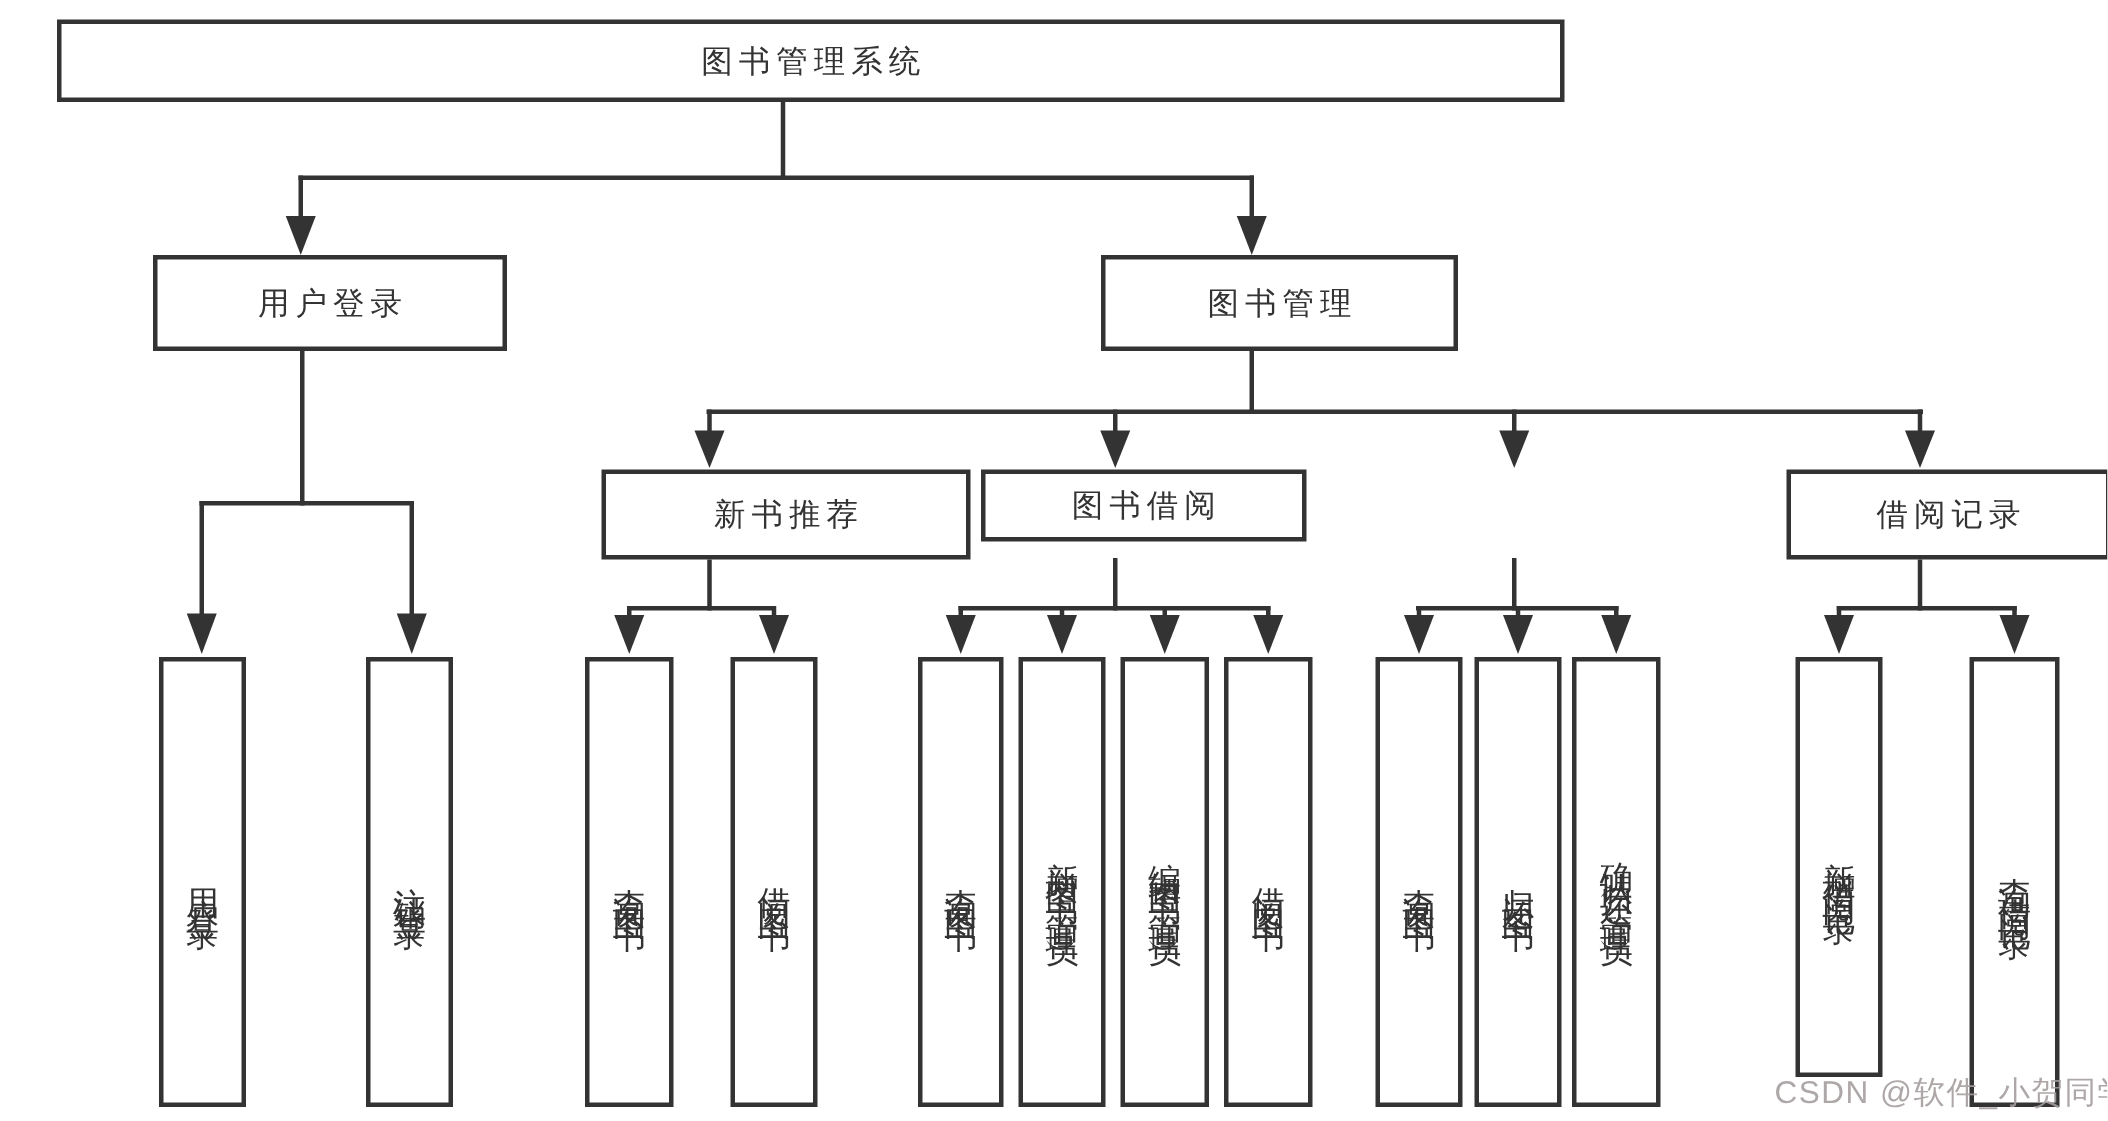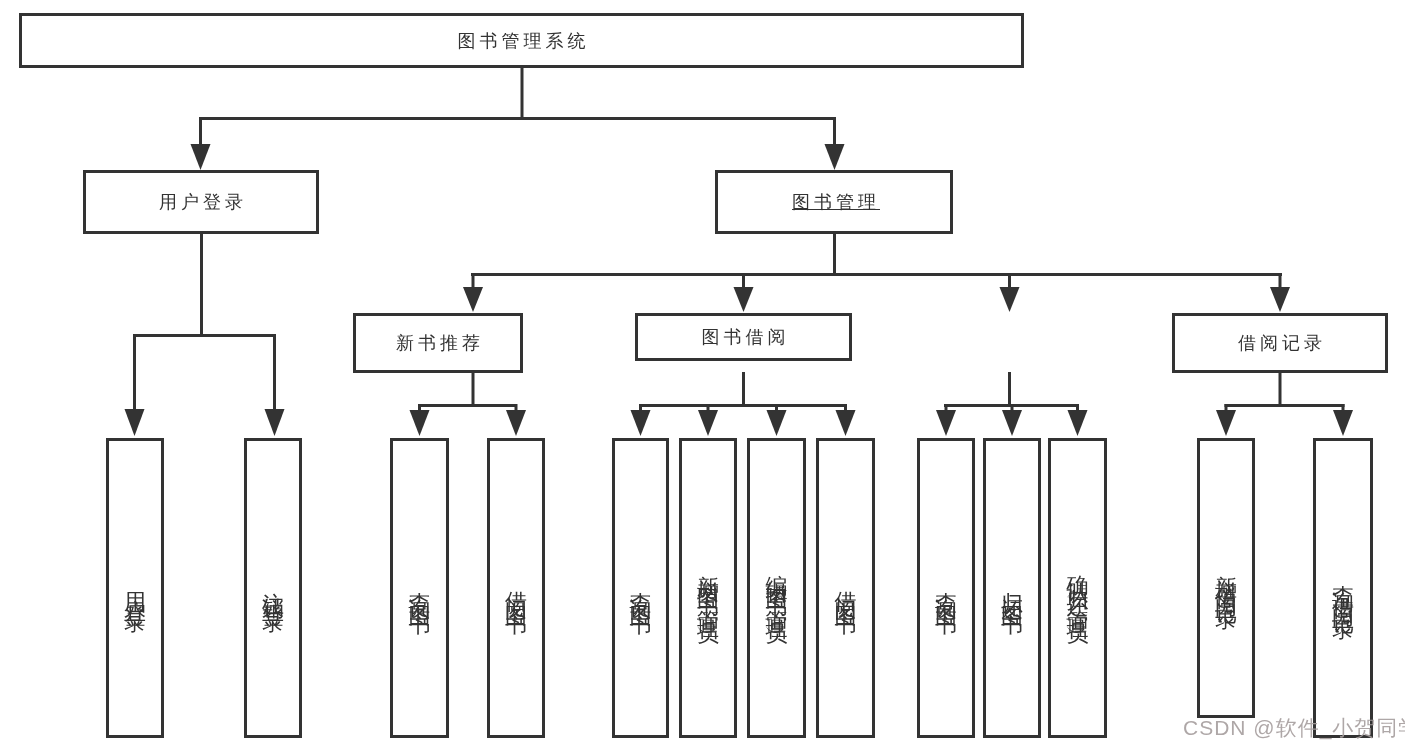--- a/index.html
+++ b/index.html
@@ -24,24 +24,25 @@
   .connectors line{stroke:var(--line);stroke-width:3;}
   .connectors polygon{fill:var(--line);stroke:none;}
   .node{
     position:absolute;
     box-sizing:border-box;
     border:3px solid var(--line);
     background:var(--bg);
     display:flex;align-items:center;justify-content:center;
   }
   .hnode{
-    font-size:18px;
+    font-size:21px;
     letter-spacing:4px;
     text-indent:4px;
     white-space:nowrap;
+    margin-left:19px;
   }
   .vnode span{
     writing-mode:vertical-rl;
     text-orientation:mixed;
     font-size:22px;
     line-height:1.0;
     letter-spacing:7px;
     white-space:nowrap;
   }
   .watermark{
@@ -118,23 +119,23 @@
     <line x1="1224.5" y1="405.5" x2="1344.5" y2="405.5"></line>
     <line x1="1226" y1="404" x2="1226" y2="412"></line>
     <line x1="1343" y1="404" x2="1343" y2="412"></line>
     <polygon points="1216,410 1236,410 1226,436"></polygon>
     <polygon points="1333,410 1353,410 1343,436"></polygon>
   </svg>
 
   <div class="node hnode" style="left:19px;top:13px;width:1005px;height:55px;">图书管理系统</div>
 
   <div class="node hnode" style="left:83px;top:170px;width:236px;height:64px;">用户登录</div>
-  <div class="node hnode" style="left:715px;top:170px;width:238px;height:64px;text-decoration:underline;">图书管理</div>
+  <div class="node hnode" style="left:715px;top:170px;width:238px;height:64px;">图书管理</div>
 
-  <div class="node hnode" style="left:353px;top:313px;width:170px;height:60px;">新书推荐</div>
+  <div class="node hnode" style="left:382px;top:313px;width:246px;height:60px;">新书推荐</div>
   <div class="node hnode" style="left:635px;top:313px;width:217px;height:48px;">图书借阅</div>
   <div class="node hnode" style="left:1172px;top:313px;width:216px;height:60px;">借阅记录</div>
 
   <div class="node vnode" style="left:106px;top:438px;width:58px;height:300px;">
     <span>用户登录</span>
   </div>
   <div class="node vnode" style="left:244px;top:438px;width:58px;height:300px;">
     <span>注销登录</span>
   </div>
 

